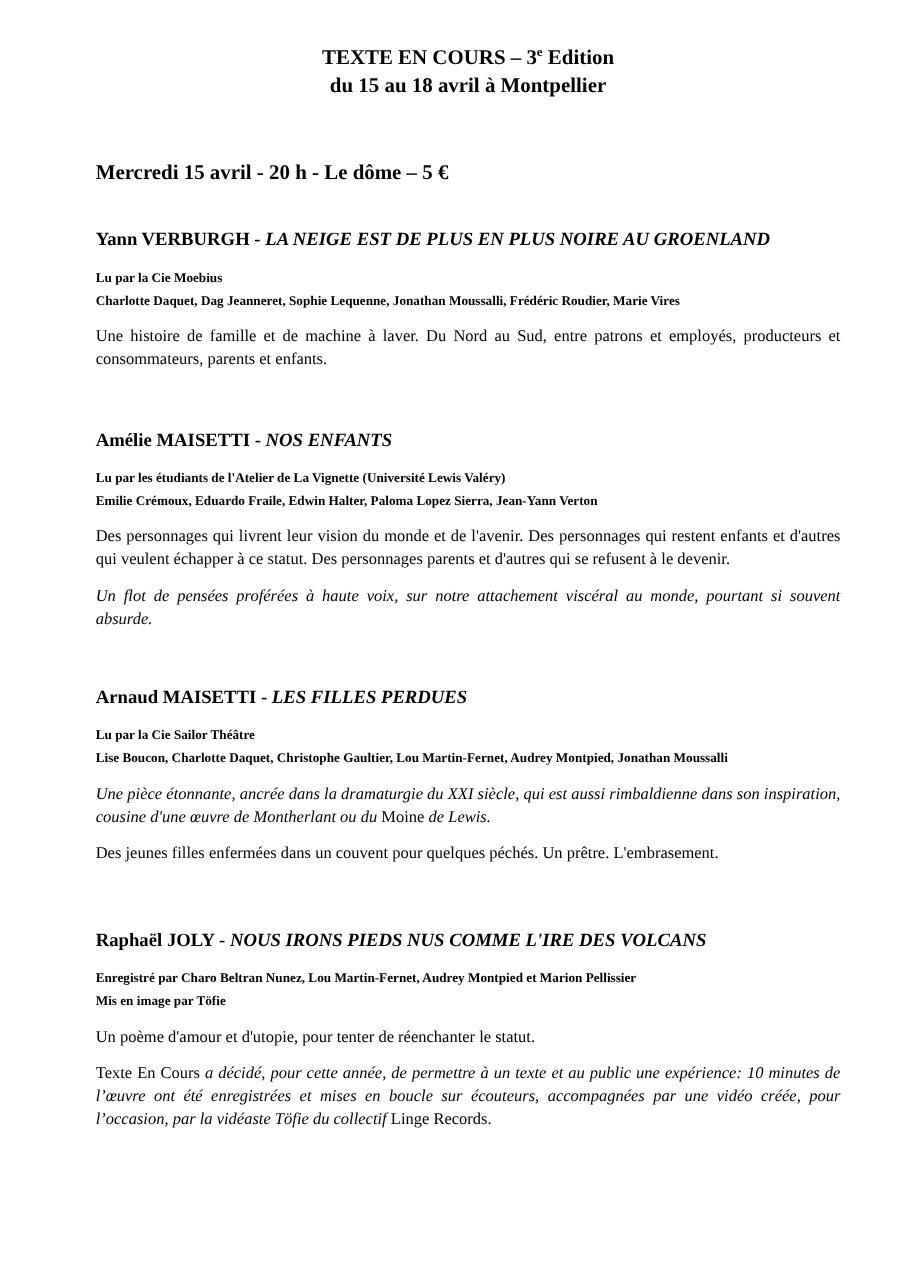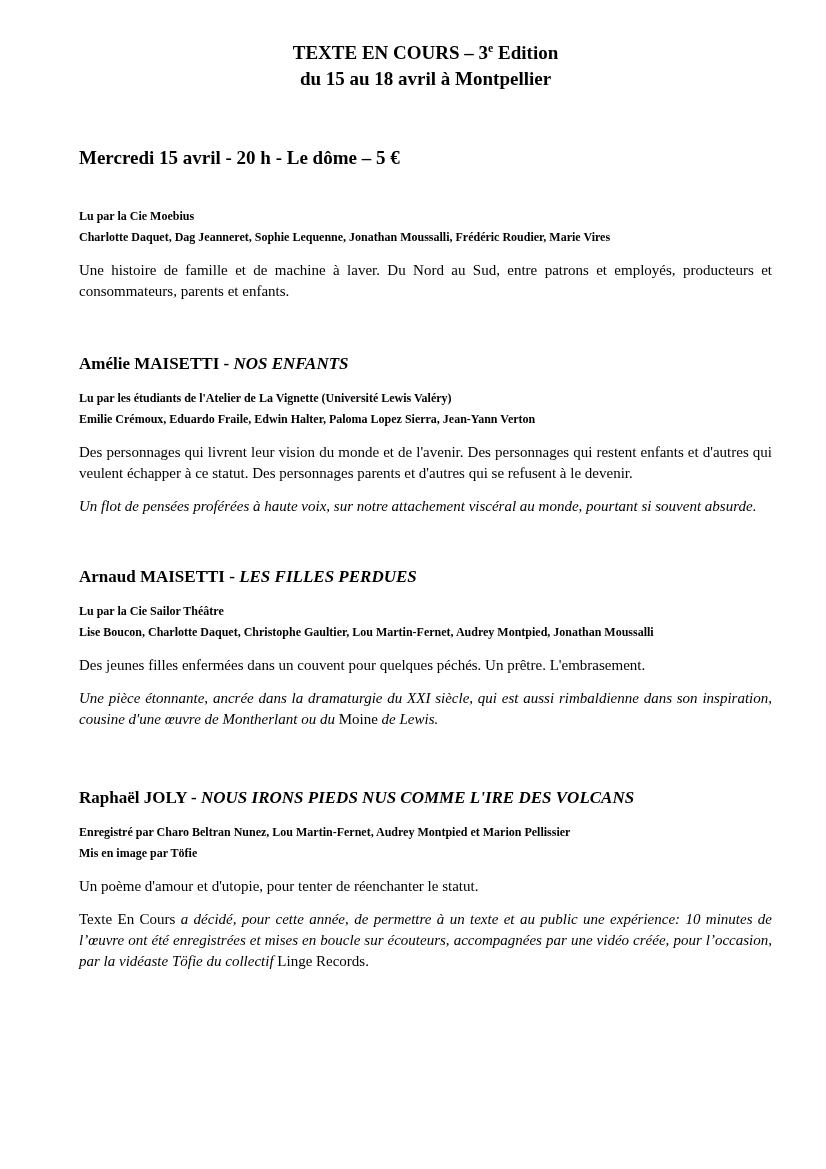--- a/index.html
+++ b/index.html
@@ -11,21 +11,21 @@
     position: relative;
     width: 826px;
     height: 1169px;
     box-sizing: border-box;
     padding: 40px 54px 0 79px;
     background: #ffffff;
     color: #000000;
     font-family: "Liberation Serif", "DejaVu Serif", serif;
     overflow: hidden;
   }
-  p, h1, h2, h3 { margin: 0; padding: 0; }
+  p, h1, h2, h3 { margin: 8px; padding: 0; }
 
   .doc-title {
     text-align: center;
     font-weight: bold;
     font-size: 19px;
     line-height: 26px;
   }
   .doc-title sup {
     font-size: 0.62em;
     vertical-align: super;
@@ -73,36 +73,37 @@
 <div class="page">
 
   <div class="doc-title">
     <div><span>TEXTE EN COURS – 3</span><sup>e</sup><span> Edition</span></div>
     <div>du 15 au 18 avril à Montpellier</div>
   </div>
 
   <h2 class="event-heading">Mercredi 15 avril - 20 h - Le dôme – 5 €</h2>
 
   <section class="artist-section first">
+    <h3 class="section-heading"><span class="author">Yann VERBURGH</span><span class="sep"> - </span><span class="work">LA NEIGE EST DE PLUS EN PLUS NOIRE AU GROENLAND</span></h3>
     <p class="credits"><span>Lu par la Cie Moebius</span><br><span>Charlotte Daquet, Dag Jeanneret, Sophie Lequenne, Jonathan Moussalli, Frédéric Roudier, Marie Vires</span></p>
     <p class="para">Une histoire de famille et de machine à laver. Du Nord au Sud, entre patrons et employés, producteurs et consommateurs, parents et enfants.</p>
   </section>
 
   <section class="artist-section">
     <h3 class="section-heading"><span class="author">Amélie MAISETTI</span><span class="sep"> - </span><span class="work">NOS ENFANTS</span></h3>
     <p class="credits"><span>Lu par les étudiants de l'Atelier de La Vignette (Université Lewis Valéry)</span><br><span>Emilie Crémoux, Eduardo Fraile, Edwin Halter, Paloma Lopez Sierra, Jean-Yann Verton</span></p>
     <p class="para">Des personnages qui livrent leur vision du monde et de l'avenir. Des personnages qui restent enfants et d'autres qui veulent échapper à ce statut. Des personnages parents et d'autres qui se refusent à le devenir.</p>
     <p class="para note">Un flot de pensées proférées à haute voix, sur notre attachement viscéral au monde, pourtant si souvent absurde.</p>
   </section>
 
   <section class="artist-section third">
     <h3 class="section-heading"><span class="author">Arnaud MAISETTI</span><span class="sep"> - </span><span class="work">LES FILLES PERDUES</span></h3>
     <p class="credits"><span>Lu par la Cie Sailor Théâtre</span><br><span>Lise Boucon, Charlotte Daquet, Christophe Gaultier, Lou Martin-Fernet, Audrey Montpied, Jonathan Moussalli</span></p>
+    <p class="para note"><span>Une pièce étonnante, ancrée dans la dramaturgie du XXI siècle, qui est aussi rimbaldienne dans son inspiration, cousine d'une œuvre de Montherlant ou du </span><span class="roman">Moine</span><span> de Lewis.</span></p>
     <p class="para">Des jeunes filles enfermées dans un couvent pour quelques péchés. Un prêtre. L'embrasement.</p>
-    <p class="para note"><span>Une pièce étonnante, ancrée dans la dramaturgie du XXI siècle, qui est aussi rimbaldienne dans son inspiration, cousine d'une œuvre de Montherlant ou du </span><span class="roman">Moine</span><span> de Lewis.</span></p>
   </section>
 
   <section class="artist-section fourth">
     <h3 class="section-heading"><span class="author">Raphaël JOLY</span><span class="sep"> - </span><span class="work">NOUS IRONS PIEDS NUS COMME L'IRE DES VOLCANS</span></h3>
     <p class="credits"><span>Enregistré par Charo Beltran Nunez, Lou Martin-Fernet, Audrey Montpied et Marion Pellissier</span><br><span>Mis en image par Töfie</span></p>
     <p class="para">Un poème d'amour et d'utopie, pour tenter de réenchanter le statut.</p>
     <p class="para closing"><span class="roman">Texte En Cours </span><span class="it">a décidé, pour cette année, de permettre à un texte et au public une expérience: 10 minutes de l’œuvre ont été enregistrées et mises en boucle sur écouteurs, accompagnées par une vidéo créée, pour l’occasion, par la vidéaste Töfie du collectif </span><span class="roman">Linge Records.</span></p>
   </section>
 
 </div>

